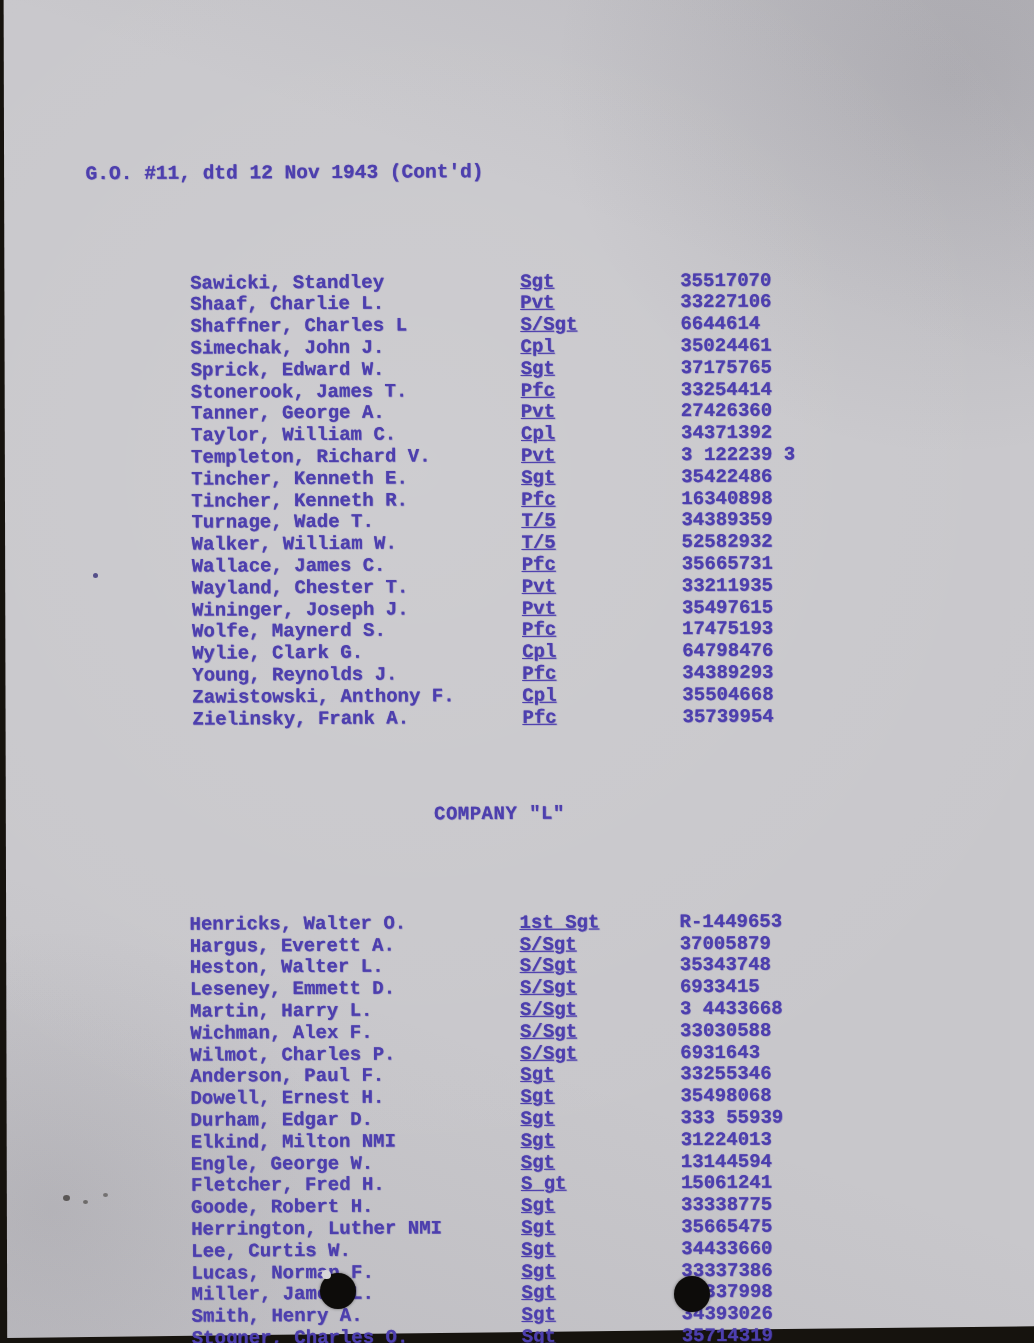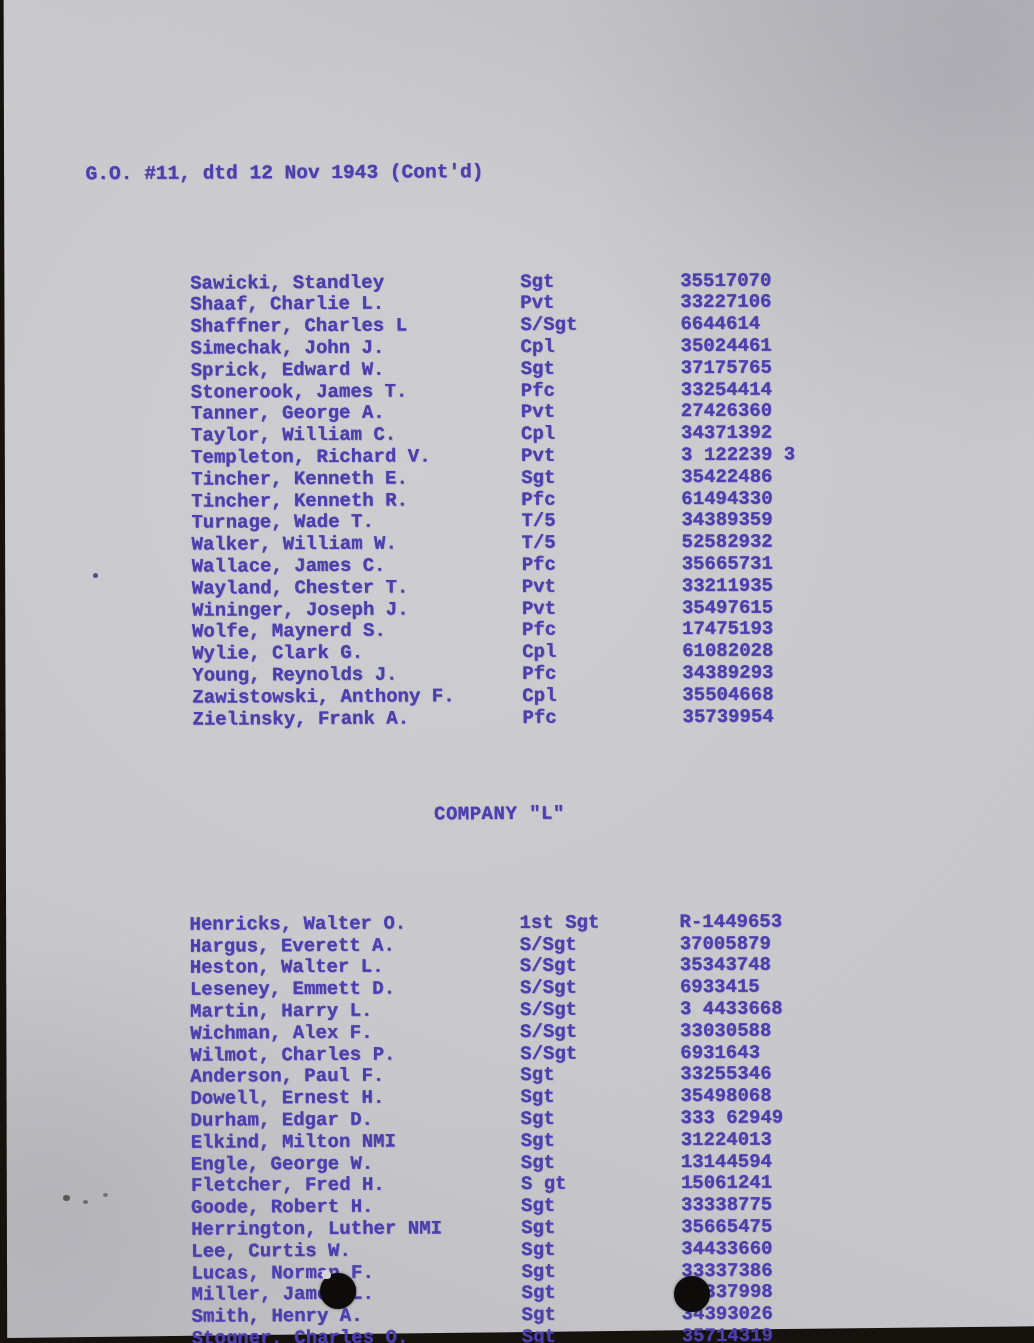--- a/index.html
+++ b/index.html
@@ -48,21 +48,21 @@
     display: block;
   }
   .roster-continued { margin: 22px 0 0 190px; }
   .roster-company-l { margin: 22px 0 0 186px; }
   .row {
     display: flex;
     width: 640px;
   }
   .cell { display: block; }
   .name   { flex: 0 0 330px; }
-  .rank   { flex: 0 0 160px; }
+  .rank   { flex: 0 0 160px; text-decoration: underline; }
   .serial { flex: 1 1 auto; }
   .company-heading {
     margin: 9px 0 0 431px;
     letter-spacing: 0.5px;
   }
   .hole {
     position: absolute;
     width: 36px;
     height: 36px;
     border-radius: 50%;
@@ -134,21 +134,21 @@
     <span class="cell name">Templeton, Richard V.</span>
     <span class="cell rank">Pvt</span>
     <span class="cell serial">3 122239 3</span>
   </div><div class="row">
     <span class="cell name">Tincher, Kenneth E.</span>
     <span class="cell rank">Sgt</span>
     <span class="cell serial">35422486</span>
   </div><div class="row">
     <span class="cell name">Tincher, Kenneth R.</span>
     <span class="cell rank">Pfc</span>
-    <span class="cell serial">61494330</span>
+    <span class="cell serial">16340898</span>
   </div><div class="row">
     <span class="cell name">Turnage, Wade T.</span>
     <span class="cell rank">T/5</span>
     <span class="cell serial">34389359</span>
   </div><div class="row">
     <span class="cell name">Walker, William W.</span>
     <span class="cell rank">T/5</span>
     <span class="cell serial">52582932</span>
   </div><div class="row">
     <span class="cell name">Wallace, James C.</span>
@@ -162,21 +162,21 @@
     <span class="cell name">Wininger, Joseph J.</span>
     <span class="cell rank">Pvt</span>
     <span class="cell serial">35497615</span>
   </div><div class="row">
     <span class="cell name">Wolfe, Maynerd S.</span>
     <span class="cell rank">Pfc</span>
     <span class="cell serial">17475193</span>
   </div><div class="row">
     <span class="cell name">Wylie, Clark G.</span>
     <span class="cell rank">Cpl</span>
-    <span class="cell serial">61082028</span>
+    <span class="cell serial">64798476</span>
   </div><div class="row">
     <span class="cell name">Young, Reynolds J.</span>
     <span class="cell rank">Pfc</span>
     <span class="cell serial">34389293</span>
   </div><div class="row">
     <span class="cell name">Zawistowski, Anthony F.</span>
     <span class="cell rank">Cpl</span>
     <span class="cell serial">35504668</span>
   </div><div class="row">
     <span class="cell name">Zielinsky, Frank A.</span>
@@ -218,21 +218,21 @@
     <span class="cell name">Anderson, Paul F.</span>
     <span class="cell rank">Sgt</span>
     <span class="cell serial">33255346</span>
   </div><div class="row">
     <span class="cell name">Dowell, Ernest H.</span>
     <span class="cell rank">Sgt</span>
     <span class="cell serial">35498068</span>
   </div><div class="row">
     <span class="cell name">Durham, Edgar D.</span>
     <span class="cell rank">Sgt</span>
-    <span class="cell serial">333 62949</span>
+    <span class="cell serial">333 55939</span>
   </div><div class="row">
     <span class="cell name">Elkind, Milton NMI</span>
     <span class="cell rank">Sgt</span>
     <span class="cell serial">31224013</span>
   </div><div class="row">
     <span class="cell name">Engle, George W.</span>
     <span class="cell rank">Sgt</span>
     <span class="cell serial">13144594</span>
   </div><div class="row">
     <span class="cell name">Fletcher, Fred H.</span>

